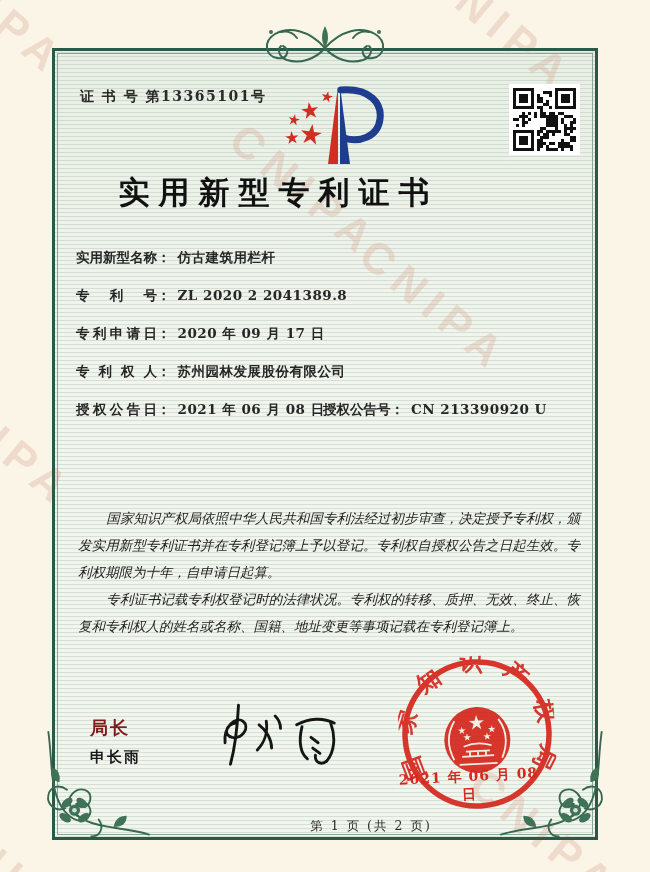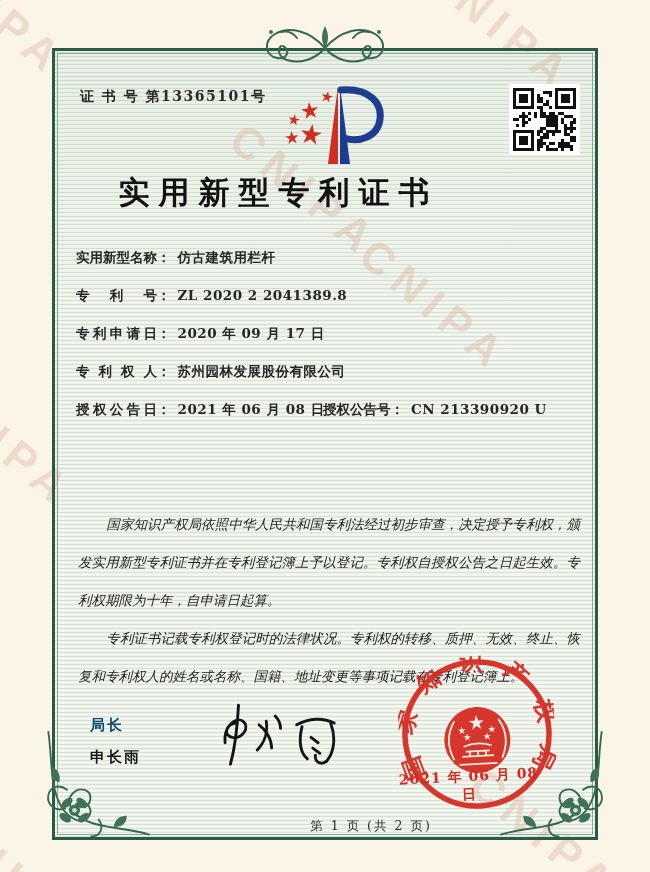--- a/index.html
+++ b/index.html
@@ -41,25 +41,25 @@
   }
   .fields{position:absolute;left:76px;top:249px;width:486px;}
   .frow{position:relative;height:19px;margin-bottom:19px;font-size:13.5px;font-weight:600;color:#262626;white-space:nowrap;}
   .flabel{display:inline-block;width:81px;text-align:justify;text-align-last:justify;vertical-align:top;}
   .fcolon{display:inline-block;margin-right:7px;}
   .fvalue{letter-spacing:.5px;}
   .grant-col2{position:absolute;left:247px;top:0;}
   .grant-col2 .flabel2{display:inline-block;}
   .bodytext{
     position:absolute;left:78px;top:505px;width:502px;z-index:5;
-    font-size:13.5px;line-height:38px;text-align:justify;color:#1d1d1d;
+    font-size:13.5px;line-height:27px;text-align:justify;color:#1d1d1d;
     font-style:italic;
   }
   .bodytext p{margin:0;text-indent:2.1em;}
-  .sig-title{position:absolute;left:90px;top:716px;font-size:15px;font-weight:600;color:#0c4a6e;letter-spacing:2px;}
+  .sig-title{position:absolute;left:90px;top:716px;font-size:18px;font-weight:600;color:#7f1d1d;letter-spacing:2px;}
   .sig-name{position:absolute;left:90px;top:748px;font-size:15px;font-weight:600;color:#1a1a1a;letter-spacing:2px;}
   .sig-hand{position:absolute;left:185px;top:698px;width:175px;height:85px;}
   .seal{position:absolute;left:399px;top:656px;width:156px;height:156px;z-index:6;opacity:.93;transform:rotate(-3deg);}
   .seal-date{
     position:absolute;left:391px;top:768px;width:156px;text-align:center;z-index:7;
     color:#d6281e;font-size:14px;font-weight:700;letter-spacing:1px;transform:rotate(-3deg);
   }
   .footer{
     position:absolute;left:52px;top:818px;width:574px;text-align:center;
     font-size:12.5px;letter-spacing:2px;color:#2a2a2a;z-index:5;margin-left:32px;

